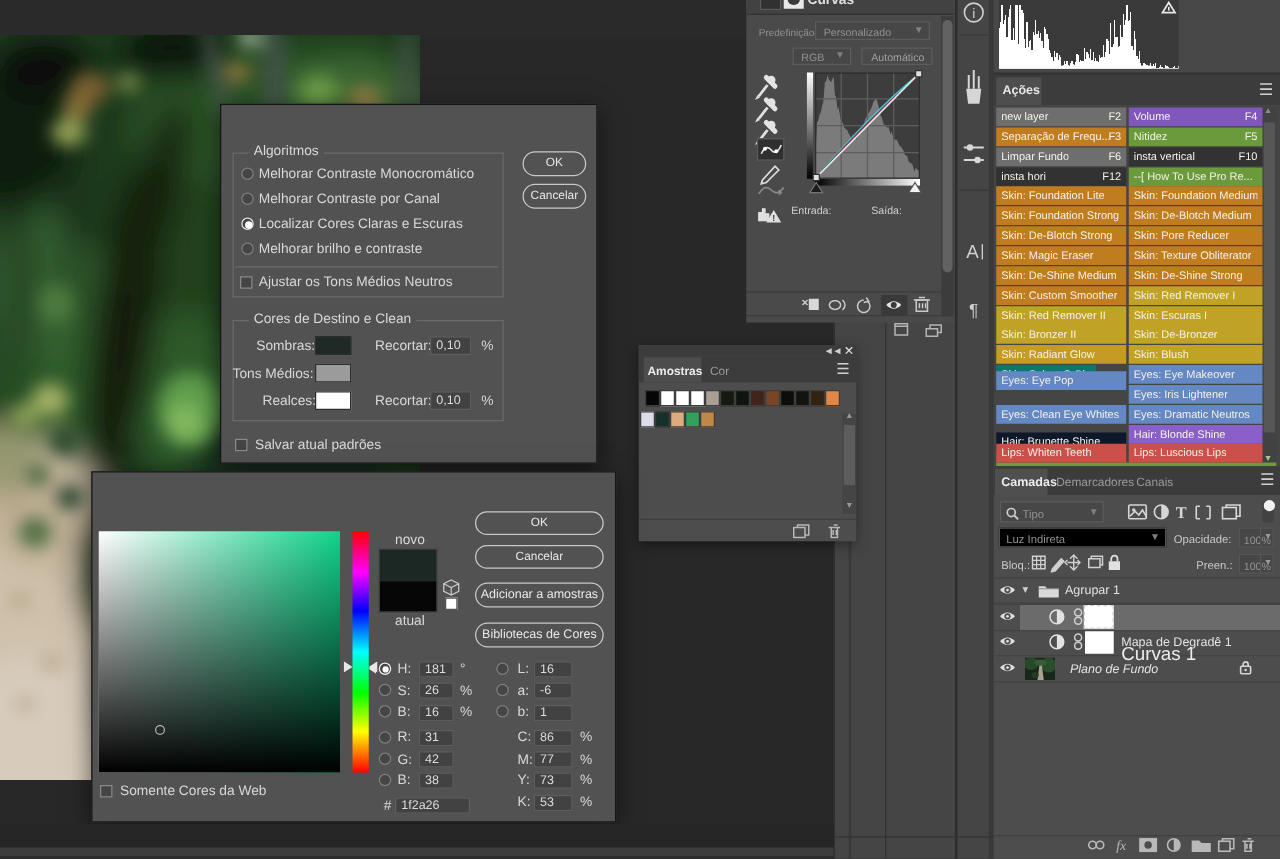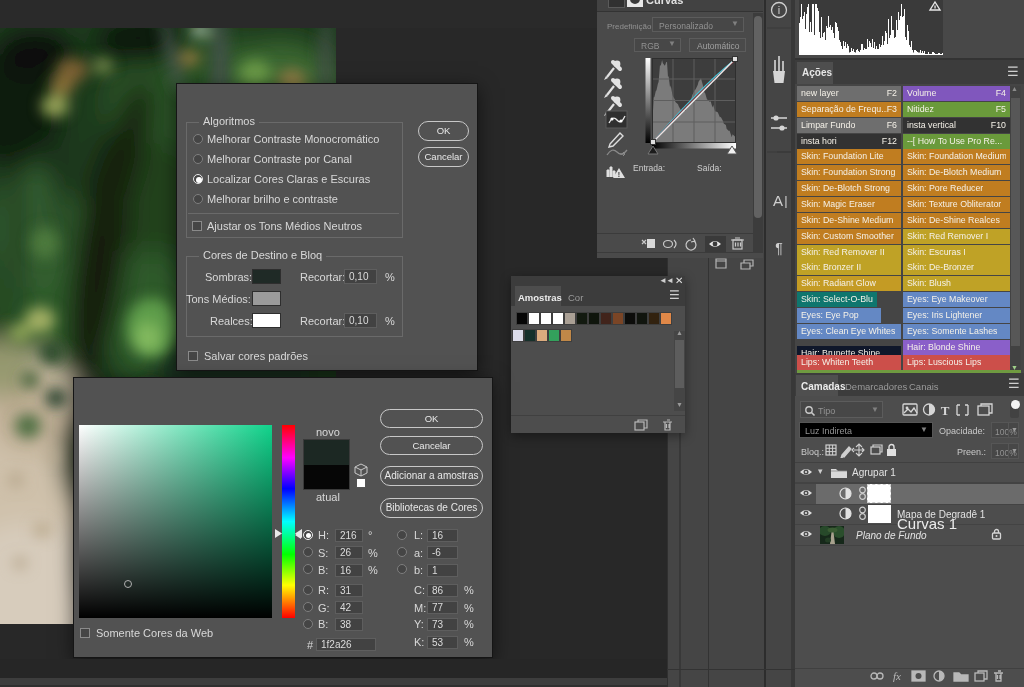--- a/index.html
+++ b/index.html
@@ -311,21 +311,21 @@
 <div class="act" style="left:797px;top:196.9px;width:104px;background:#c07d20">
     <span class="nm">Skin: Magic Eraser</span>
   </div>
 <div class="act" style="left:903px;top:196.9px;width:107px;background:#c07d20">
     <span class="nm">Skin: Texture Obliterator</span>
   </div>
 <div class="act" style="left:797px;top:212.8px;width:104px;background:#c07d20">
     <span class="nm">Skin: De-Shine Medium</span>
   </div>
 <div class="act" style="left:903px;top:212.8px;width:107px;background:#c07d20">
-    <span class="nm">Skin: De-Shine Realces</span>
+    <span class="nm">Skin: De-Shine Strong</span>
   </div>
 <div class="act" style="left:797px;top:228.7px;width:104px;background:#c07d20">
     <span class="nm">Skin: Custom Smoother</span>
   </div>
 <div class="act" style="left:903px;top:228.7px;width:107px;background:#bfa226">
     <span class="nm">Skin: Red Remover I</span>
   </div>
 <div class="act" style="left:797px;top:244.5px;width:104px;background:#bfa226">
     <span class="nm">Skin: Red Remover II</span>
   </div>
@@ -343,31 +343,31 @@
   </div>
 <div class="act" style="left:903px;top:276.2px;width:107px;background:#bfa226">
     <span class="nm">Skin: Blush</span>
   </div>
 <div class="act" style="left:797px;top:292.0px;width:80px;background:#0f766e">
     <span class="nm">Skin: Select-O-Blush</span>
   </div>
 <div class="act" style="left:903px;top:292.0px;width:107px;background:#6488c4">
     <span class="nm">Eyes: Eye Makeover</span>
   </div>
-<div class="act" style="left:797px;top:308px;width:84px;background:#6488c4">
+<div class="act" style="left:797px;top:297px;width:104px;background:#6488c4">
     <span class="nm">Eyes: Eye Pop</span>
   </div>
 <div class="act" style="left:903px;top:307.9px;width:107px;background:#6488c4">
     <span class="nm">Eyes: Iris Lightener</span>
   </div>
 <div class="act" style="left:797px;top:323.8px;width:104px;background:#6488c4">
     <span class="nm">Eyes: Clean Eye Whites</span>
   </div>
 <div class="act" style="left:903px;top:323.8px;width:107px;background:#6488c4">
-    <span class="nm">Eyes: Somente Lashes</span>
+    <span class="nm">Eyes: Dramatic Neutros</span>
   </div>
 <div class="act" style="left:797px;top:346px;width:104px;background:#0f172a">
     <span class="nm">Hair: Brunette Shine</span>
   </div>
 <div class="act" style="left:903px;top:339.6px;width:107px;background:#8a5fc9">
     <span class="nm">Hair: Blonde Shine</span>
   </div>
 <div class="act" style="left:797px;top:355.4px;width:104px;background:#cc4f4a">
     <span class="nm">Lips: Whiten Teeth</span>
   </div>
@@ -588,39 +588,39 @@
  <div class="radio" style="left:16px;top:90px;border-color:#e8e8e8"></div>
  <div class="abs" style="left:19px;top:93px;width:6px;height:6px;border-radius:50%;background:#fff"></div>
  <div class="txt lbl" style="left:30px;top:89px">Localizar Cores Claras e Escuras</div>
  <div class="radio" style="left:16px;top:110px"></div>
  <div class="txt lbl" style="left:30px;top:109px">Melhorar brilho e contraste</div>
  <div class="abs" style="left:11px;top:129px;width:211px;height:1px;background:#6a6a6a"></div>
  <div class="check" style="left:15px;top:137px"></div>
  <div class="txt lbl" style="left:30px;top:136px">Ajustar os Tons Médios Neutros</div>
 
  <div class="gbox" style="left:9px;top:172px;width:217px;height:81px"></div>
- <div class="glabel" style="left:22px;top:166px">Cores de Destino e Bloq</div>
+ <div class="glabel" style="left:22px;top:166px">Cores de Destino e Clean</div>
 
  <div class="txt lbl" style="left:28px;top:187px">Sombras:</div>
  <div class="abs" style="left:75px;top:185px;width:29px;height:15px;background:#1f2a26;border:1px solid #2e2e2e"></div>
  <div class="txt lbl" style="left:123px;top:187px">Recortar:</div>
  <div class="ibox" style="left:167px;top:185px;width:33px;height:15px">0,10</div>
  <div class="txt lbl" style="left:208px;top:187px">%</div>
 
  <div class="txt lbl" style="left:9px;top:209px">Tons Médios:</div>
  <div class="abs" style="left:75px;top:207px;width:29px;height:15px;background:#9b9b9b;border:1px solid #2e2e2e"></div>
 
  <div class="txt lbl" style="left:33px;top:231px">Realces:</div>
  <div class="abs" style="left:75px;top:229px;width:29px;height:15px;background:#ffffff;border:1px solid #2e2e2e"></div>
  <div class="txt lbl" style="left:123px;top:231px">Recortar:</div>
  <div class="ibox" style="left:167px;top:229px;width:33px;height:15px">0,10</div>
  <div class="txt lbl" style="left:208px;top:231px">%</div>
 
  <div class="check" style="left:11px;top:267px"></div>
- <div class="txt lbl" style="left:27px;top:266px">Salvar cores padrões</div>
+ <div class="txt lbl" style="left:27px;top:266px">Salvar atual padrões</div>
 
  <div class="btn" style="left:241px;top:37px;width:51px;height:20px;line-height:18px">OK</div>
  <div class="btn" style="left:241px;top:63px;width:51px;height:20px;line-height:18px">Cancelar</div>
 </div>
 
 <div class="abs" style="left:73px;top:377px;width:420px;height:281px;background:#525252;border:1px solid #151515;box-shadow:0 5px 18px rgba(0,0,0,.55)">
 
  <div class="abs" style="left:5px;top:47px;width:193px;height:193px;background:
    linear-gradient(to bottom, rgba(0,0,0,0), #000),
    linear-gradient(to right, #fff, #10d38b)"></div>
@@ -651,21 +651,21 @@
  <div class="btn" style="left:306px;top:88px;width:103px;height:20px;line-height:18px;font-size:10px">Adicionar a amostras</div>
  <div class="btn" style="left:306px;top:120px;width:103px;height:20px;line-height:18px;font-size:10px">Bibliotecas de Cores</div>
 
  <div class="check" style="left:6px;top:250px"></div>
  <div class="txt lbl" style="left:22px;top:249px">Somente Cores da Web</div>
 </div>
 
 <div class="radio" style="left:303px;top:530px;border-color:#f0f0f0;"></div>
 <div class="abs" style="left:306px;top:533px;width:5px;height:5px;border-radius:50%;background:#fff"></div>
 <div class="txt lbl" style="left:318px;top:529px">H:</div>
-<div class="ibox" style="left:335px;top:529px;width:28px;height:13px;line-height:11px">216</div>
+<div class="ibox" style="left:335px;top:529px;width:28px;height:13px;line-height:11px">181</div>
 <div class="txt lbl" style="left:368px;top:529px">°</div>
 <div class="radio" style="left:303px;top:547px;"></div>
 <div class="txt lbl" style="left:318px;top:547px">S:</div>
 <div class="ibox" style="left:335px;top:546px;width:28px;height:13px;line-height:11px">26</div>
 <div class="txt lbl" style="left:368px;top:547px">%</div>
 <div class="radio" style="left:303px;top:564px;"></div>
 <div class="txt lbl" style="left:318px;top:564px">B:</div>
 <div class="ibox" style="left:335px;top:564px;width:28px;height:13px;line-height:11px">16</div>
 <div class="txt lbl" style="left:368px;top:564px">%</div>
 <div class="radio" style="left:303px;top:585px;"></div>

